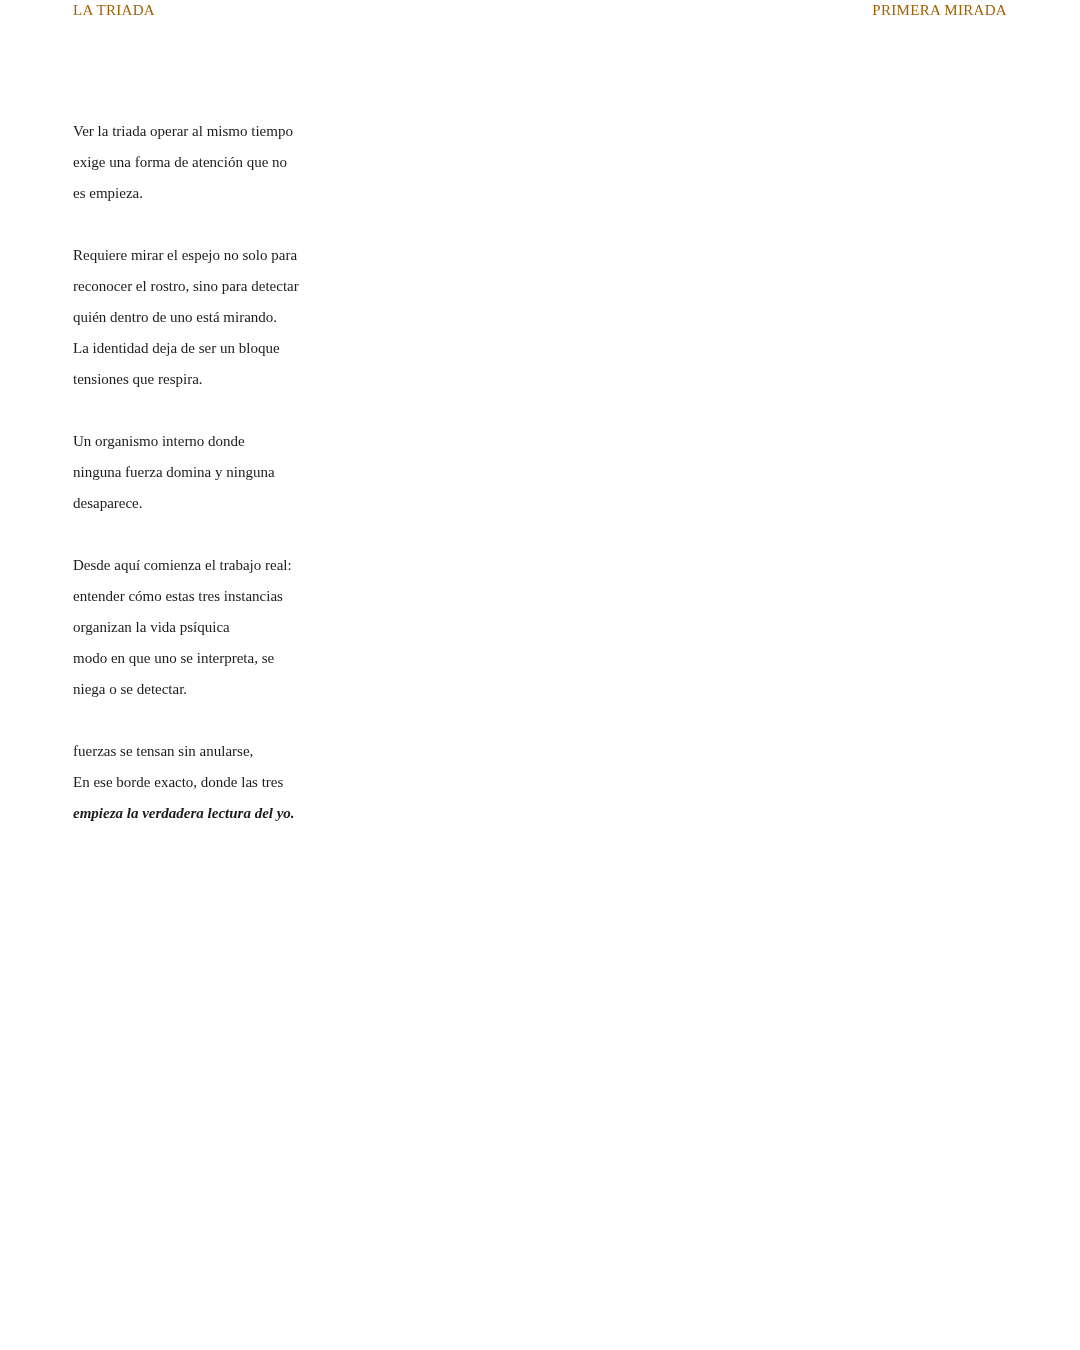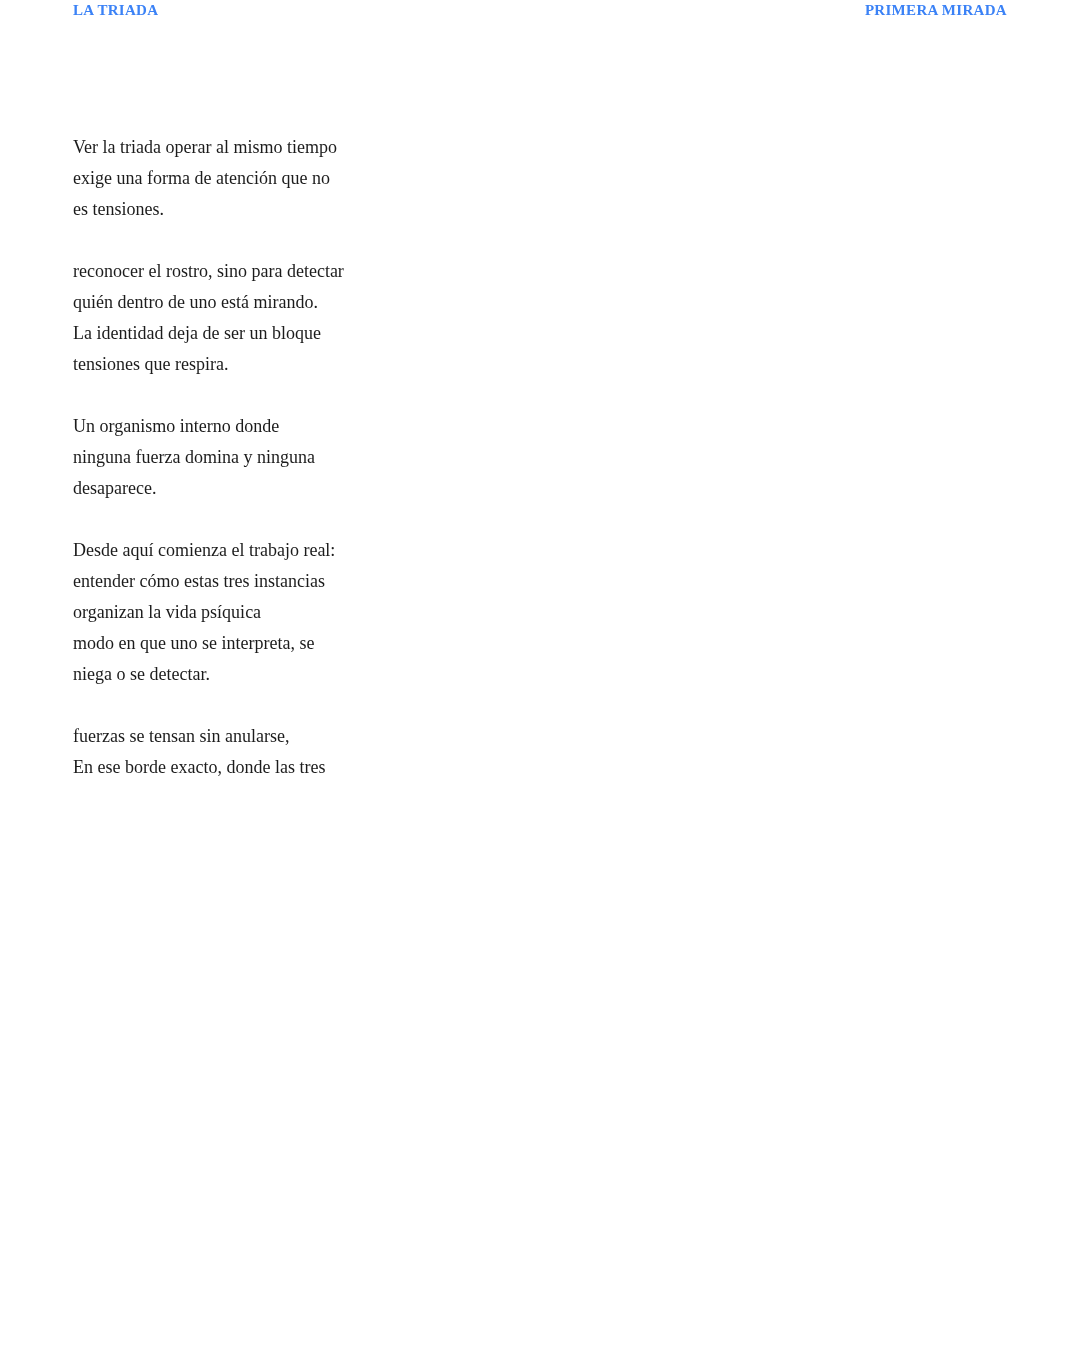--- a/index.html
+++ b/index.html
@@ -4,60 +4,62 @@
   <style>
     html, body { margin: 0; padding: 0; background: #ffffff; }
     body {
       width: 1080px; height: 1350px; position: relative; overflow: hidden;
       font-family: "DejaVu Serif", "Liberation Serif", serif;
       color: #1a1a1a;
     }
     .header-left, .header-right {
       position: absolute; top: 2px;
       font-family: "Liberation Serif", serif;
-      font-size: 15px; letter-spacing: 0.3px; color: #3b82f6; font-weight: bold;
+      font-size: 15px; letter-spacing: 0.3px; color: #a16207;
     }
     .header-left { left: 73px; }
     .header-right { right: 73px; }
     .content {
-      position: absolute; left: 73px; top: 132px; width: 420px;
+      position: absolute; left: 73px; top: 116px; width: 420px;
       font-family: "Liberation Serif", serif;
-      font-size: 18px; line-height: 31px; color: #1c1c1c;
+      font-size: 15px; line-height: 31px; color: #1c1c1c;
     }
     .para { margin: 0 0 31px 0; }
     .line { display: block; white-space: nowrap; }
     .emph { font-weight: bold; font-style: italic; }
   </style>
 </head>
 <body>
 
 <div class="header-left">LA TRIADA</div>
 <div class="header-right">PRIMERA MIRADA</div>
 
 <div class="content">
   <p class="para">
     <span class="line">Ver la triada operar al mismo tiempo</span>
     <span class="line">exige una forma de atención que no</span>
-    <span class="line">es tensiones.</span>
+    <span class="line">es empieza.</span>
   </p>
   <p class="para">
+    <span class="line">Requiere mirar el espejo no solo para</span>
     <span class="line">reconocer el rostro, sino para detectar</span>
     <span class="line">quién dentro de uno está mirando.</span>
     <span class="line">La identidad deja de ser un bloque</span>
     <span class="line">tensiones que respira.</span>
   </p>
   <p class="para">
     <span class="line">Un organismo interno donde</span>
     <span class="line">ninguna fuerza domina y ninguna</span>
     <span class="line">desaparece.</span>
   </p>
   <p class="para">
     <span class="line">Desde aquí comienza el trabajo real:</span>
     <span class="line">entender cómo estas tres instancias</span>
     <span class="line">organizan la vida psíquica</span>
     <span class="line">modo en que uno se interpreta, se</span>
     <span class="line">niega o se detectar.</span>
   </p>
   <p class="para">
     <span class="line">fuerzas se tensan sin anularse,</span>
     <span class="line">En ese borde exacto, donde las tres</span>
+    <span class="line emph">empieza la verdadera lectura del yo.</span>
   </p>
 </div>
 
 </body></html>

